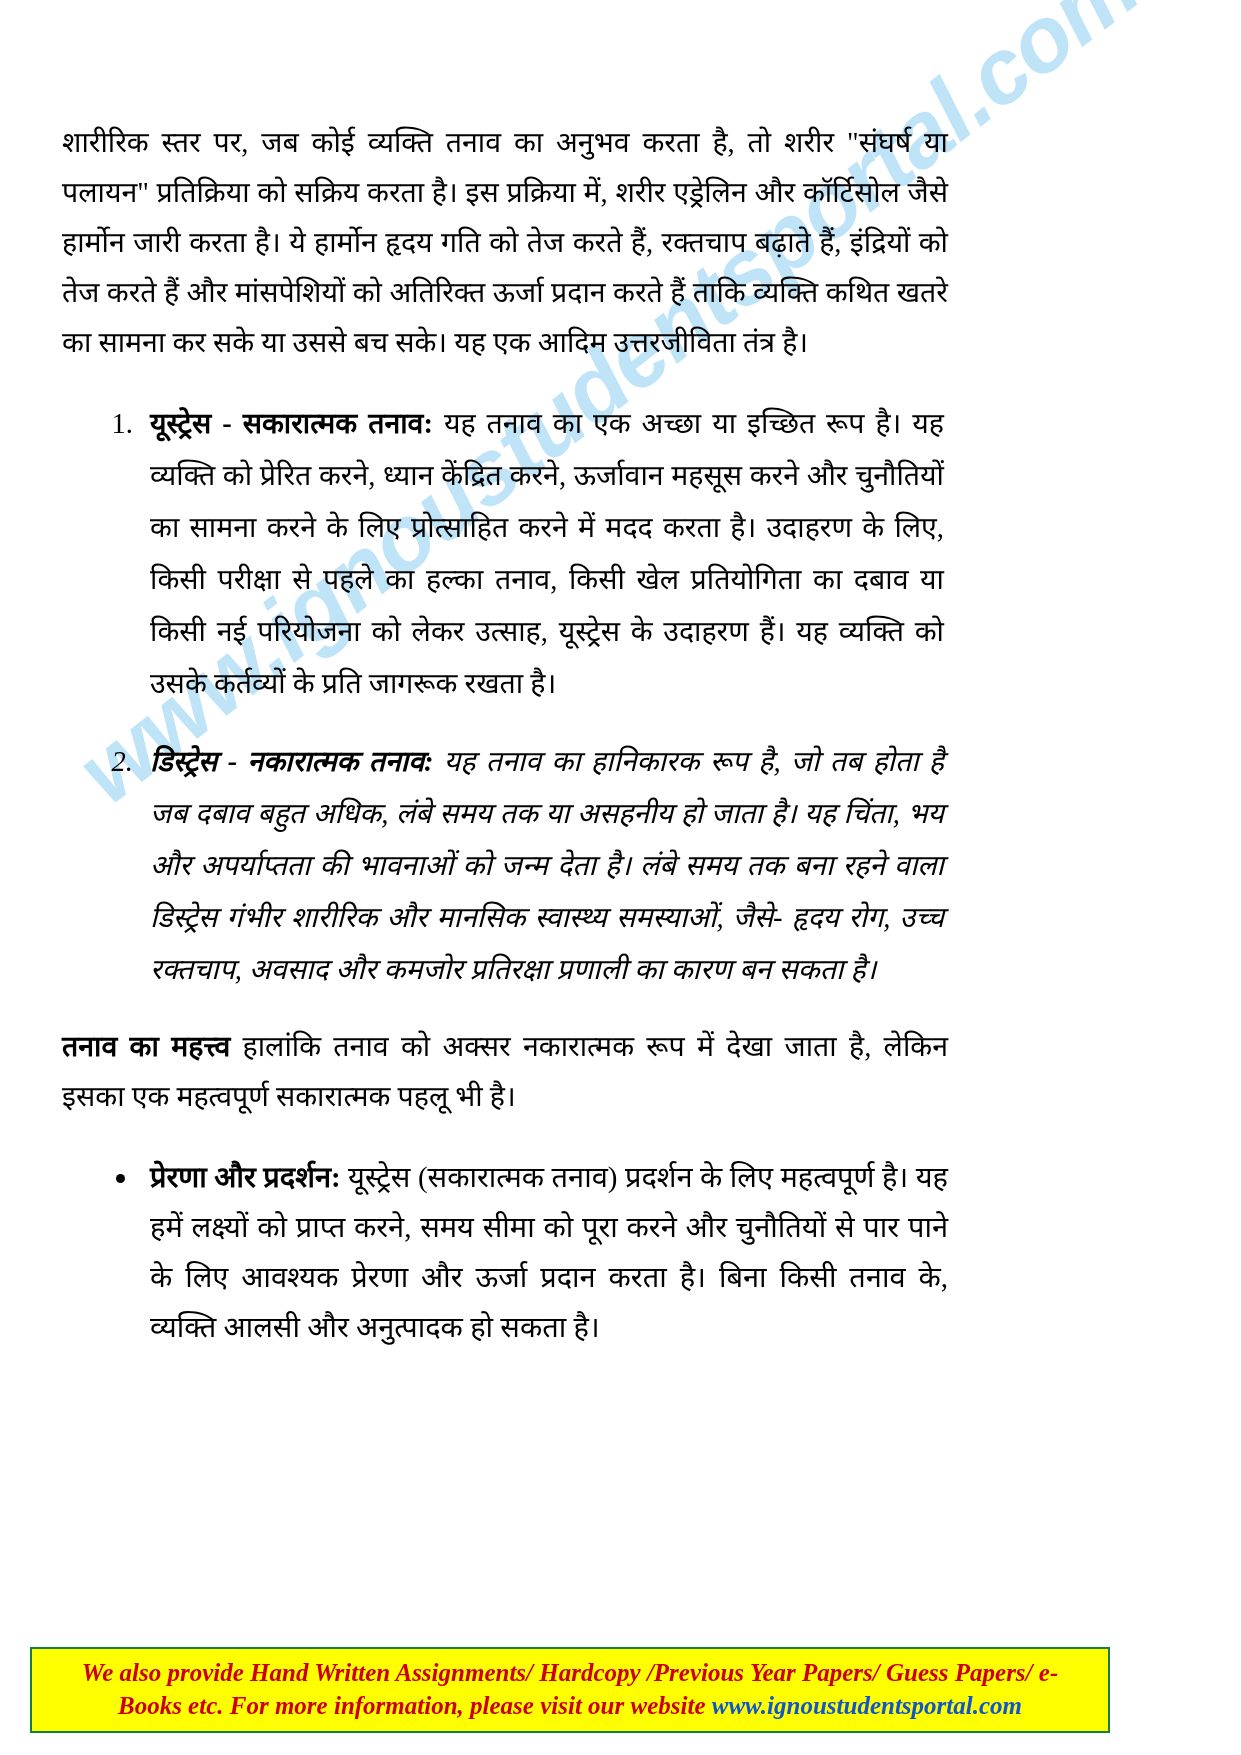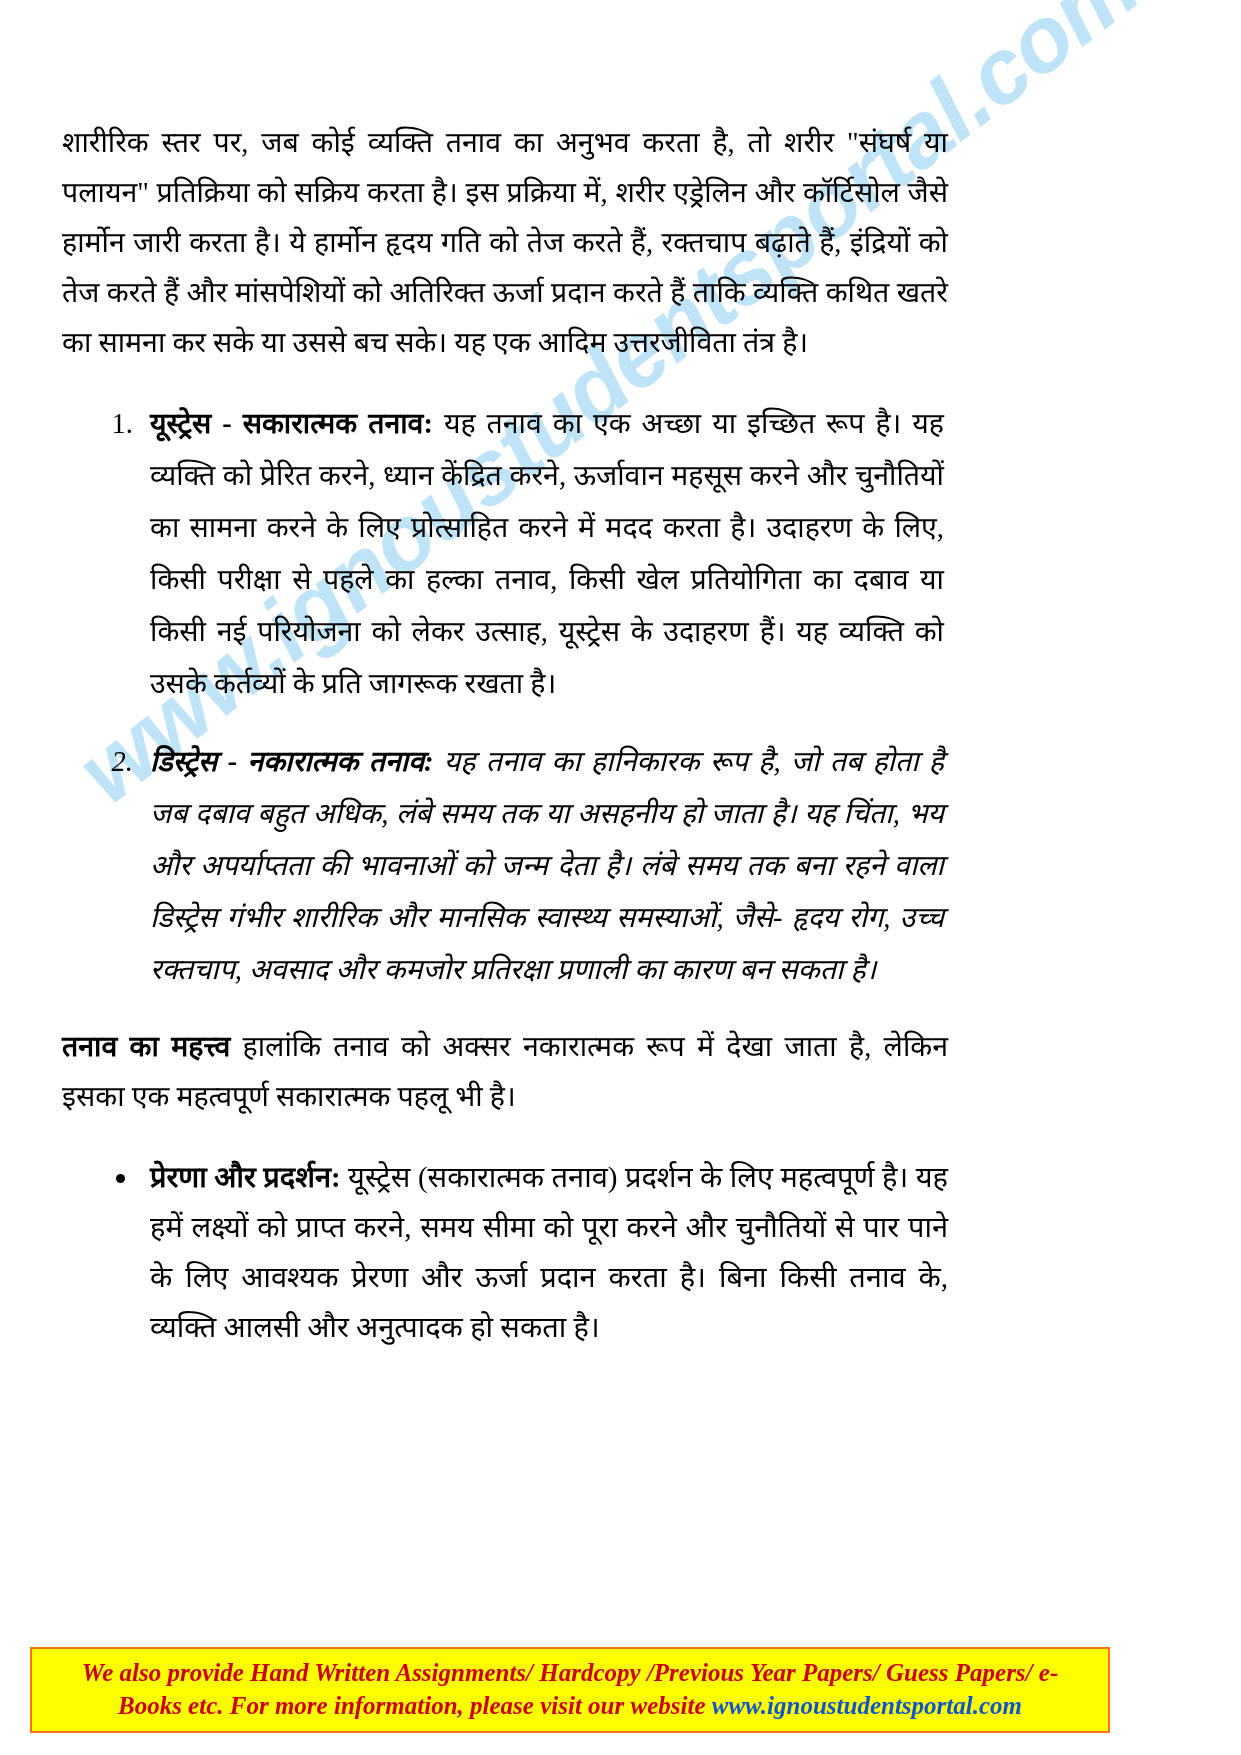--- a/index.html
+++ b/index.html
@@ -100,21 +100,21 @@
   .sec-subj    { margin-top: 36px; margin-bottom: 28px; }
   .sec-import  { margin-bottom: 26px; text-align: left; }
 
   
   .footer {
     position: absolute;
     left: 30px;
     bottom: 22px;
     width: 1080px;
     background: #ffff00;
-    border: 2px solid #f97316;
+    border: 2px solid #15803d;
     box-sizing: border-box;
     padding: 7px 14px 9px 14px;
     text-align: center;
     z-index: 3;
   }
   .footer-line {
     font-family: "Liberation Serif", serif;
     font-style: italic;
     font-weight: 700;
     font-size: 25px;

